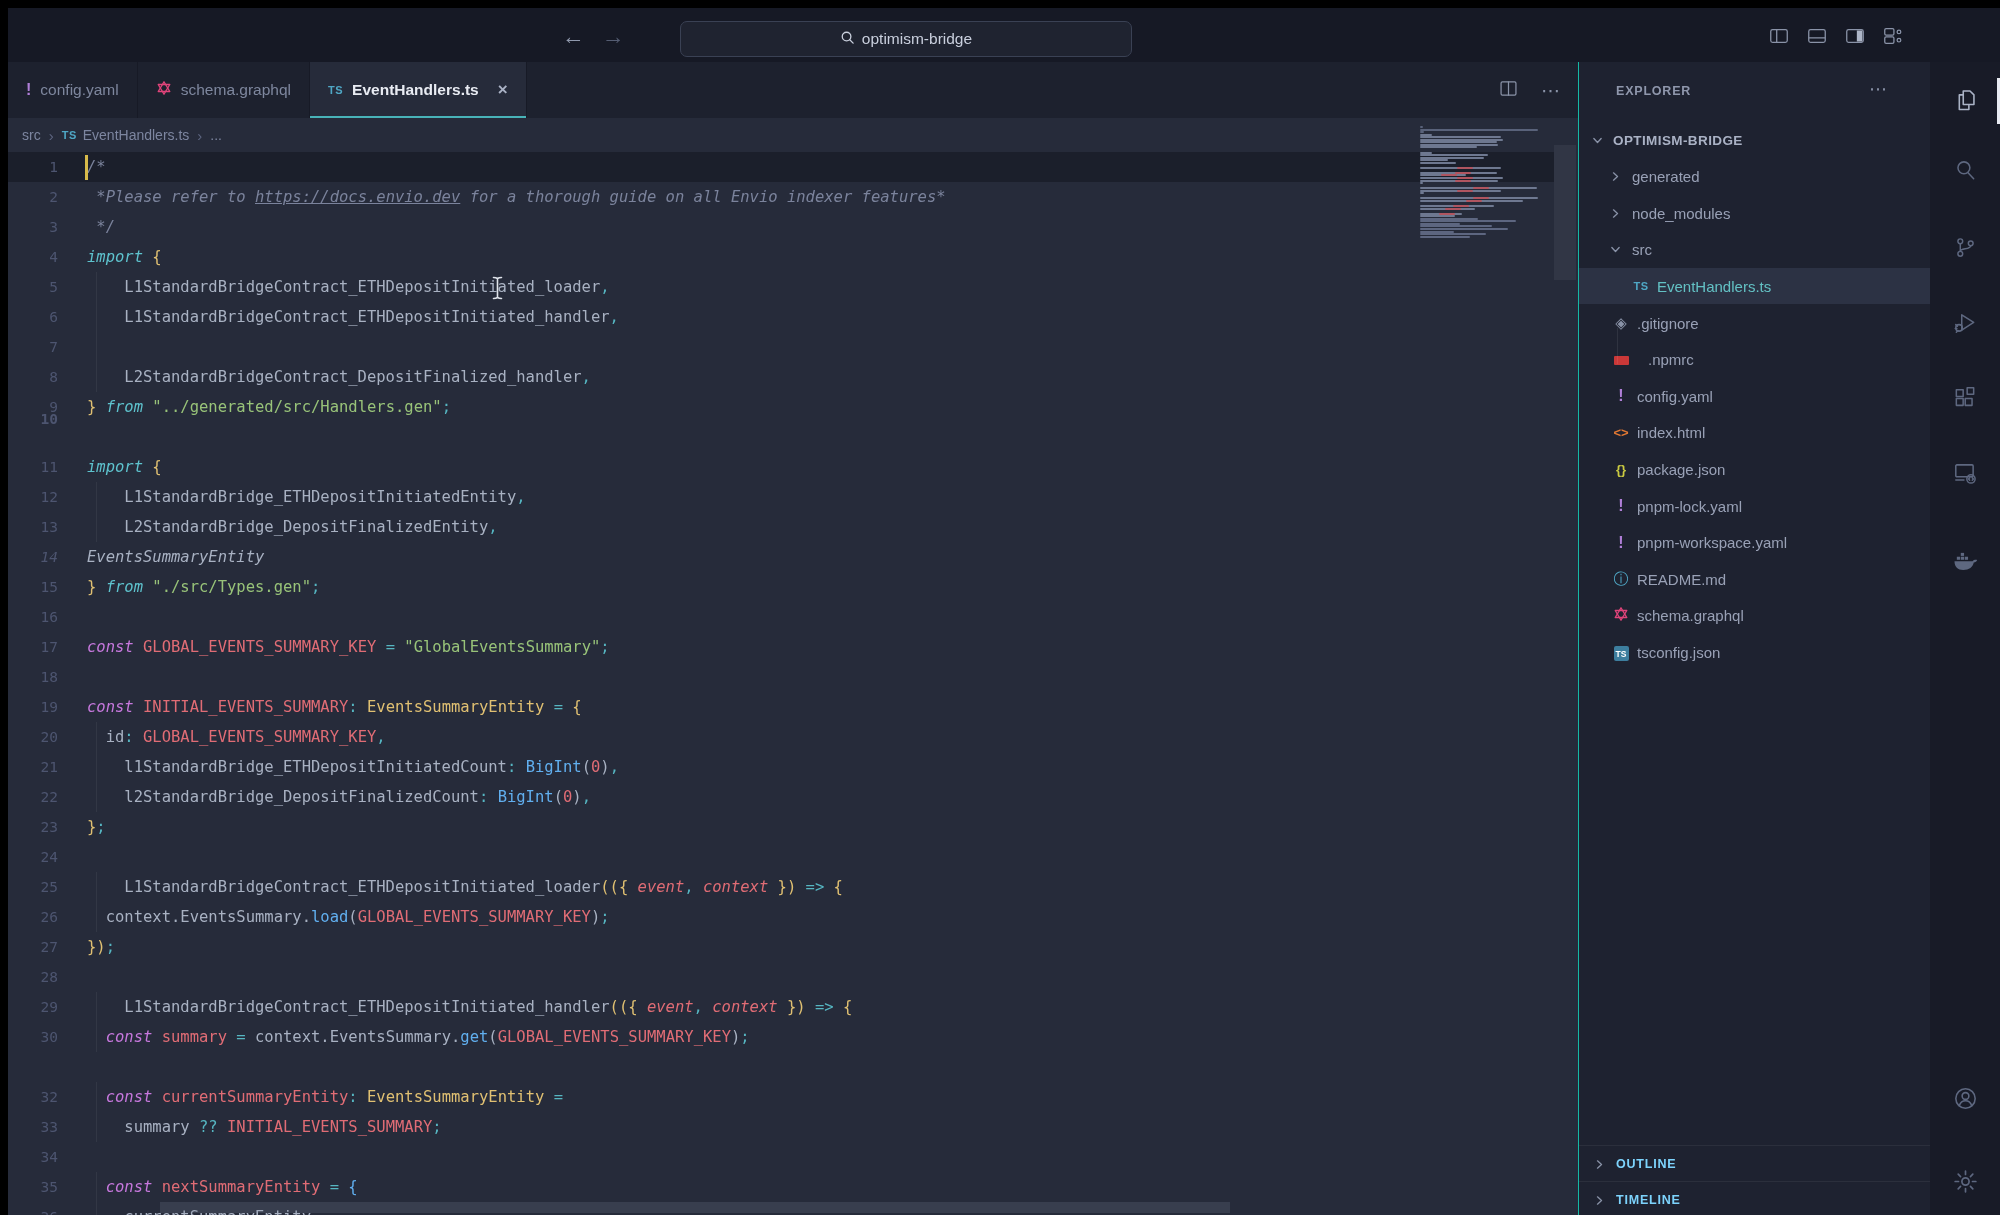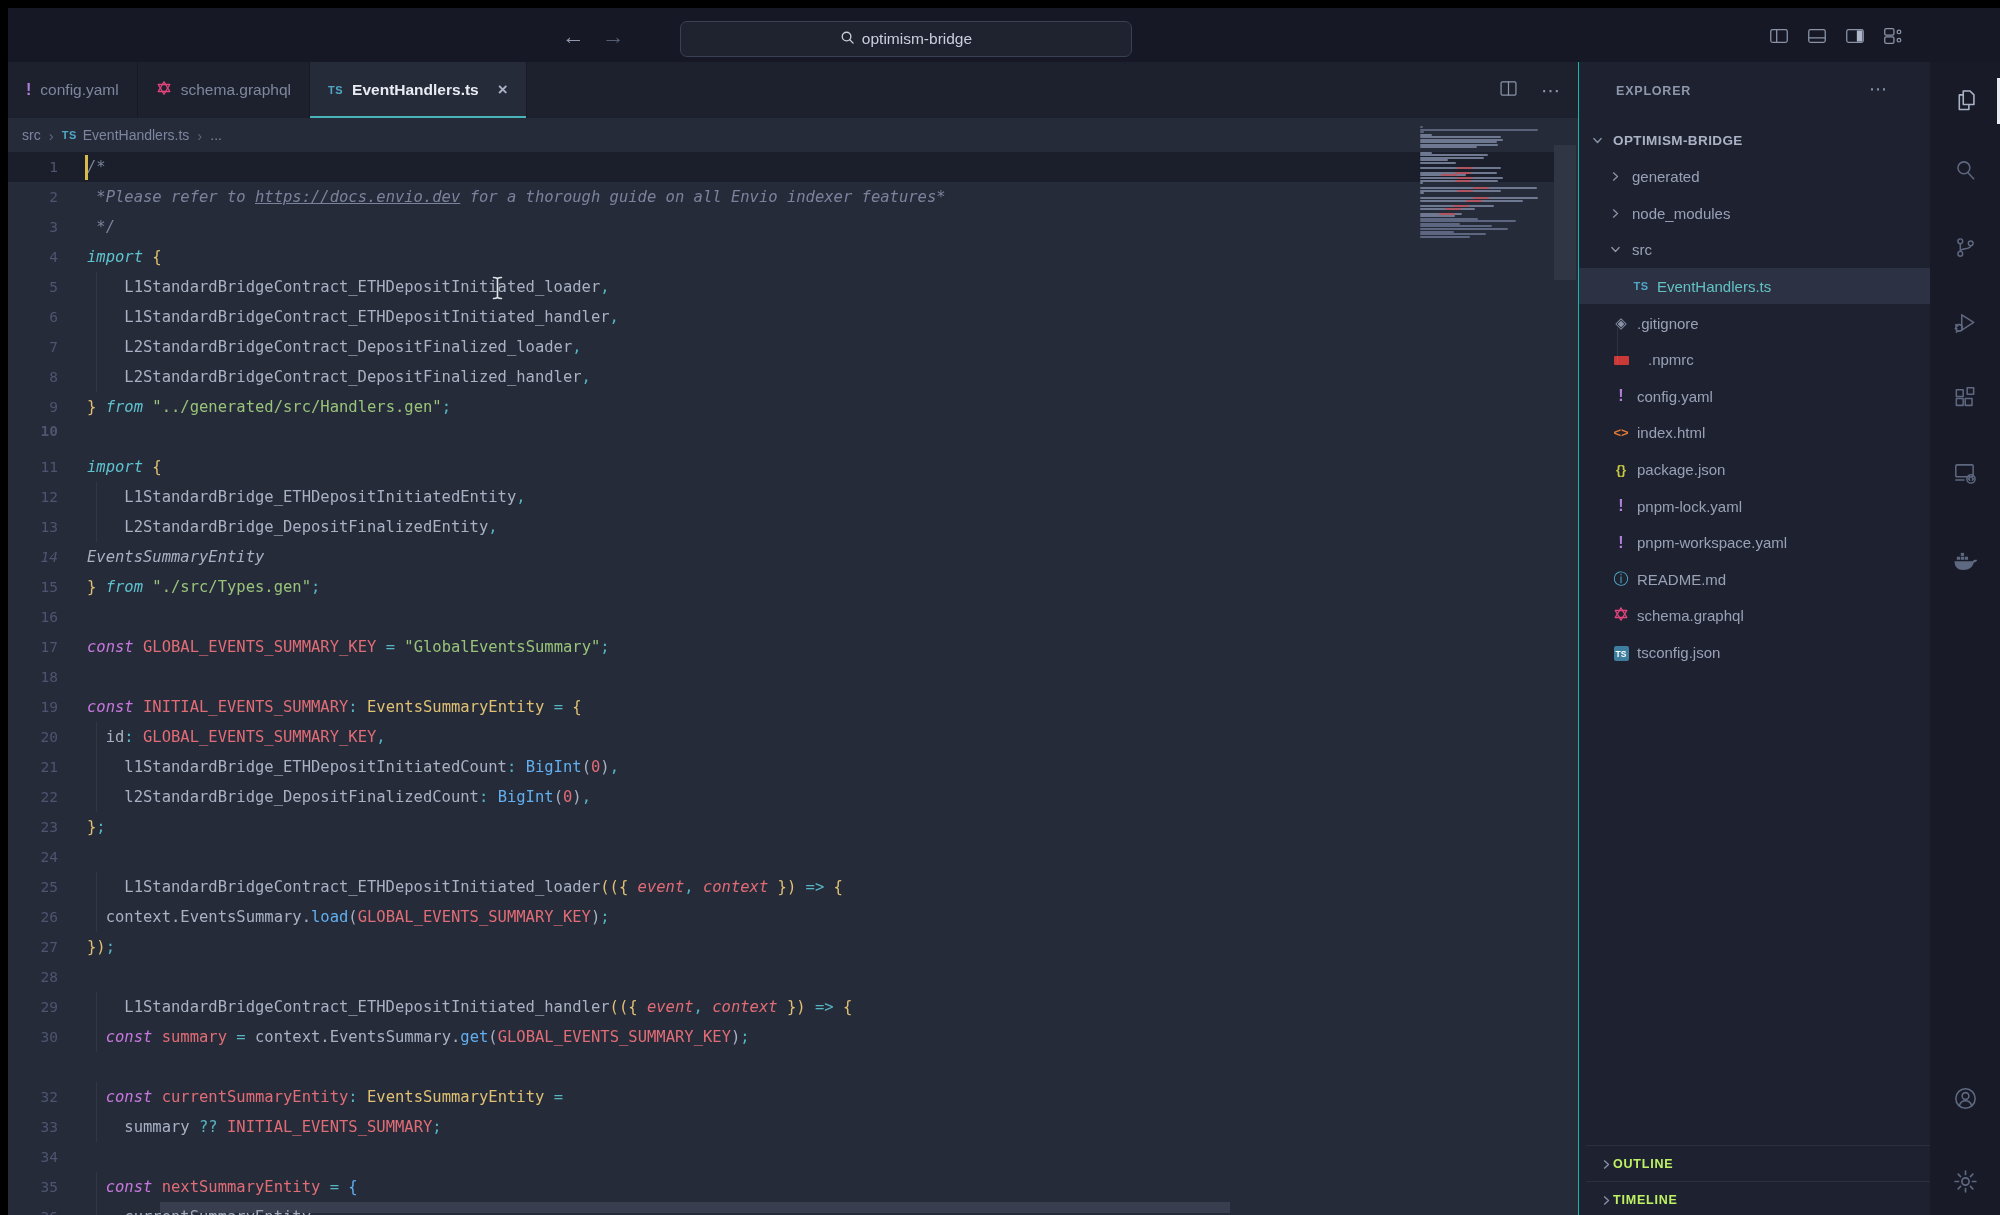--- a/index.html
+++ b/index.html
@@ -59,22 +59,22 @@
          font-size:20px;text-shadow:0 0 2px #000;}
   
   #sidebar{position:absolute;left:1578px;top:62px;width:352px;bottom:0;background:#1e2230;border-left:1px solid #14b8a6;}
   #sb-header{position:absolute;left:37px;top:22px;font-size:12.5px;font-weight:bold;letter-spacing:.8px;color:#8f97ac;}
   #sb-more{position:absolute;right:42px;top:16px;color:#8a93a8;font-size:18px;letter-spacing:2px;}
   .tree-row{position:absolute;left:0;right:0;height:36px;display:flex;align-items:center;color:#99a1b6;font-size:15px;}
   .tree-row.root{font-weight:bold;color:#aab2c5;font-size:13.5px;letter-spacing:.4px;}
   .tree-row.selected{background:#2c3244;color:#63c1c4;}
   .tree-row .chev{width:14px;display:flex;color:#8a93a8;}
   .tree-row .ficon{width:20px;display:flex;justify-content:center;font-size:14px;}
-  .sb-section{position:absolute;left:7px;right:0;height:36px;display:flex;align-items:center;gap:0;
-              padding-left:14px;border-top:1px solid rgba(255,255,255,0.06);color:#bef264;
+  .sb-section{position:absolute;left:0;right:0;height:36px;display:flex;align-items:center;gap:10px;
+              padding-left:14px;border-top:1px solid rgba(255,255,255,0.06);color:#7dd3fc;
               font-size:12.5px;font-weight:bold;letter-spacing:.8px;}
   .indent-guide{position:absolute;left:38px;width:1px;background:rgba(255,255,255,0.08);}
   
   #activitybar{position:absolute;left:1930px;top:62px;width:70px;bottom:0;background:#181b27;}
   .act-icon{position:absolute;left:0;width:70px;height:48px;display:flex;align-items:center;justify-content:center;color:#5e6880;}
   .act-icon.active{color:#aab3c6;}
   #act-indicator{position:absolute;right:0;top:16px;width:3px;height:46px;background:#e8ebf2;}
   svg{stroke-linecap:round;stroke-linejoin:round;}
 </style>
 </head>
@@ -192,32 +192,31 @@
         <span class="txt"><span class="tk-f">    L1StandardBridgeContract_ETHDepositInitiated_loader</span><span class="tk-cy">,</span></span>
       </div>
       <div class="code-line" style="top: 150px;">
         <div class="guide"></div>
         <span class="num">6</span>
         <span class="txt"><span class="tk-f">    L1StandardBridgeContract_ETHDepositInitiated_handler</span><span class="tk-cy">,</span></span>
       </div>
       <div class="code-line" style="top: 180px;">
         <div class="guide"></div>
         <span class="num">7</span>
-        <span class="txt"><span class="tk-f">    L2StandardBridgeContract_DepositFinalized_loader</span><span class="tk-cy">,</span></span>
       </div>
       <div class="code-line" style="top: 210px;">
         <div class="guide"></div>
         <span class="num">8</span>
         <span class="txt"><span class="tk-f">    L2StandardBridgeContract_DepositFinalized_handler</span><span class="tk-cy">,</span></span>
       </div>
       <div class="code-line" style="top: 240px;">
         <span class="num">9</span>
         <span class="txt"><span class="tk-y">}</span><span class="tk-f"> </span><span class="tk-k">from</span><span class="tk-f"> </span><span class="tk-g">"../generated/src/Handlers.gen"</span><span class="tk-cy">;</span></span>
       </div>
-      <div class="code-line" style="top: 264px; font-weight: bold;">
+      <div class="code-line" style="top: 252px; font-weight: bold;">
         <span class="num">10</span>
         <span class="txt"></span>
       </div>
       <div class="code-line" style="top: 300px; padding-left: 29px;">
         <span class="num">11</span>
         <span class="txt"><span class="tk-k">import</span><span class="tk-y"> {</span></span>
       </div>
       <div class="code-line" style="top: 330px;">
         <div class="guide"></div>
         <span class="num">12</span>

